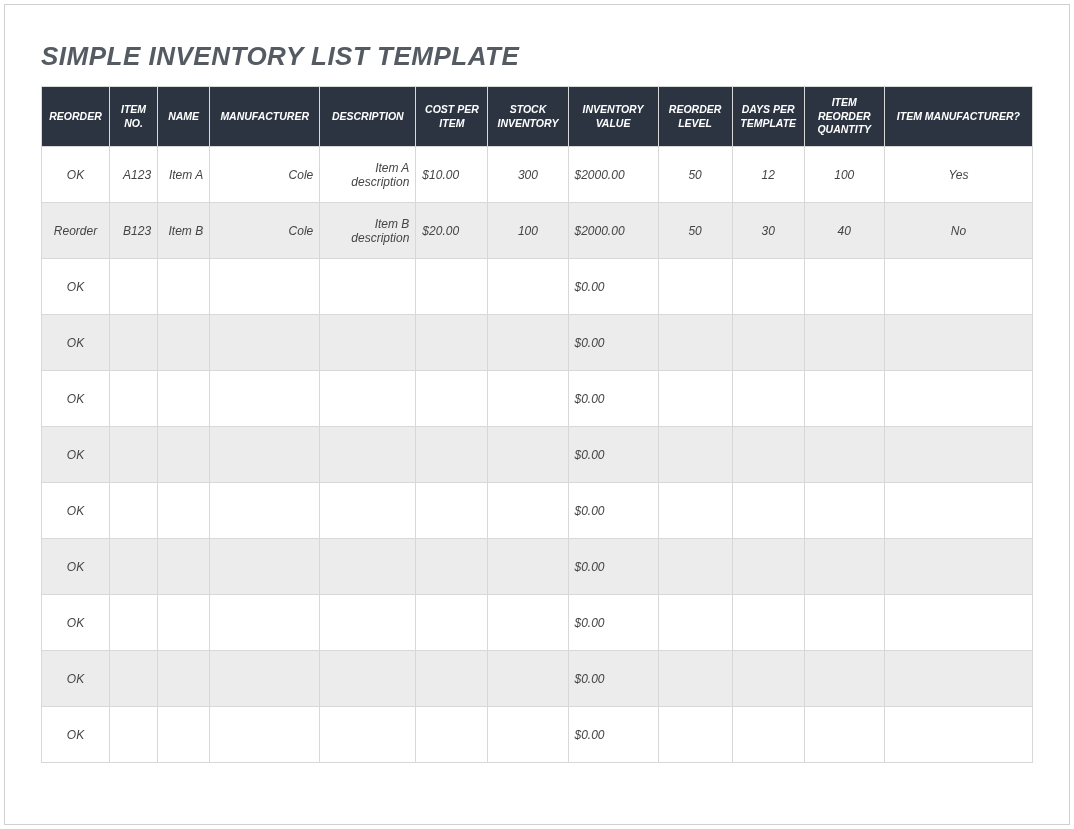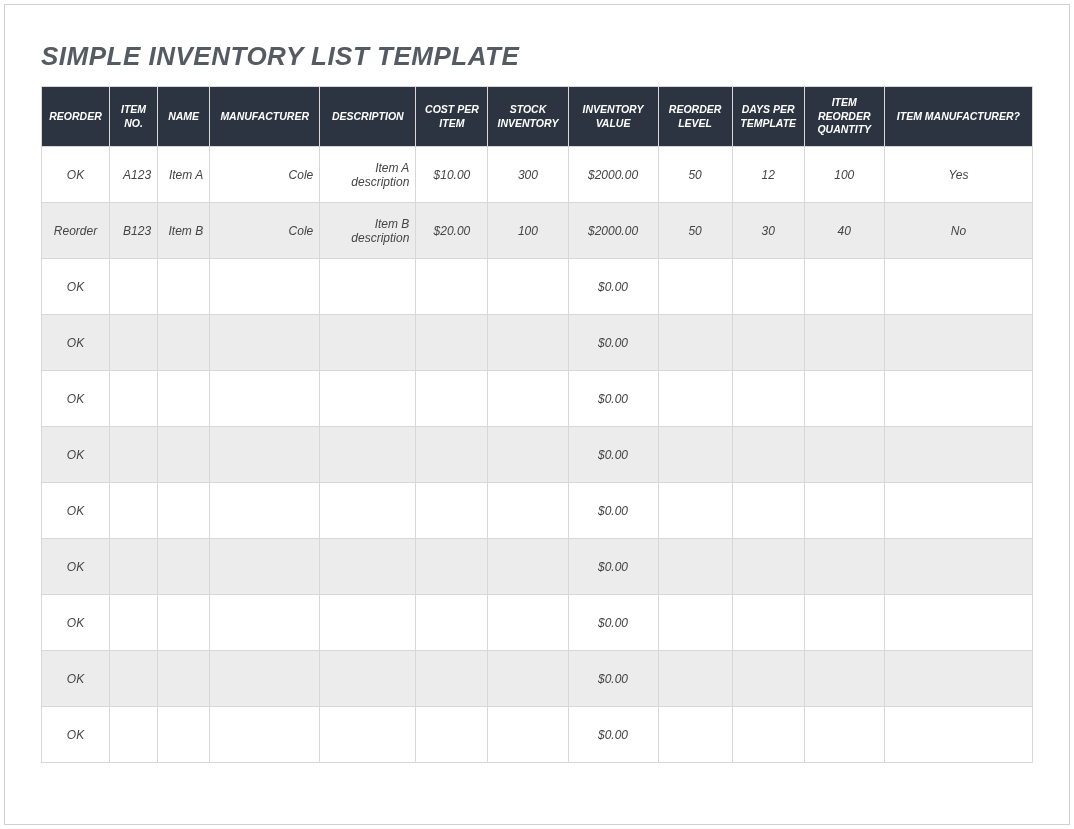--- a/index.html
+++ b/index.html
@@ -46,21 +46,21 @@
       border: 1px solid #d8d8d8;
       padding: 6px 6px;
       height: 56px;
       vertical-align: middle;
       color: #444;
       font-size: 12px;
     }
     tbody tr:nth-child(even) td { background: #ececec; }
     tbody tr:nth-child(odd) td { background: #fff; }
     .center { text-align: center; }
-    .right { text-align: center; }
+    .right { text-align: left; }
     .left { text-align: right; }
     col.c-reorder { width: 68px; }
     col.c-itemno  { width: 48px; }
     col.c-name    { width: 52px; }
     col.c-manu    { width: 110px; }
     col.c-desc    { width: 96px; }
     col.c-cost    { width: 72px; }
     col.c-qty     { width: 80px; }
     col.c-value   { width: 90px; }
     col.c-rlevel  { width: 74px; }

